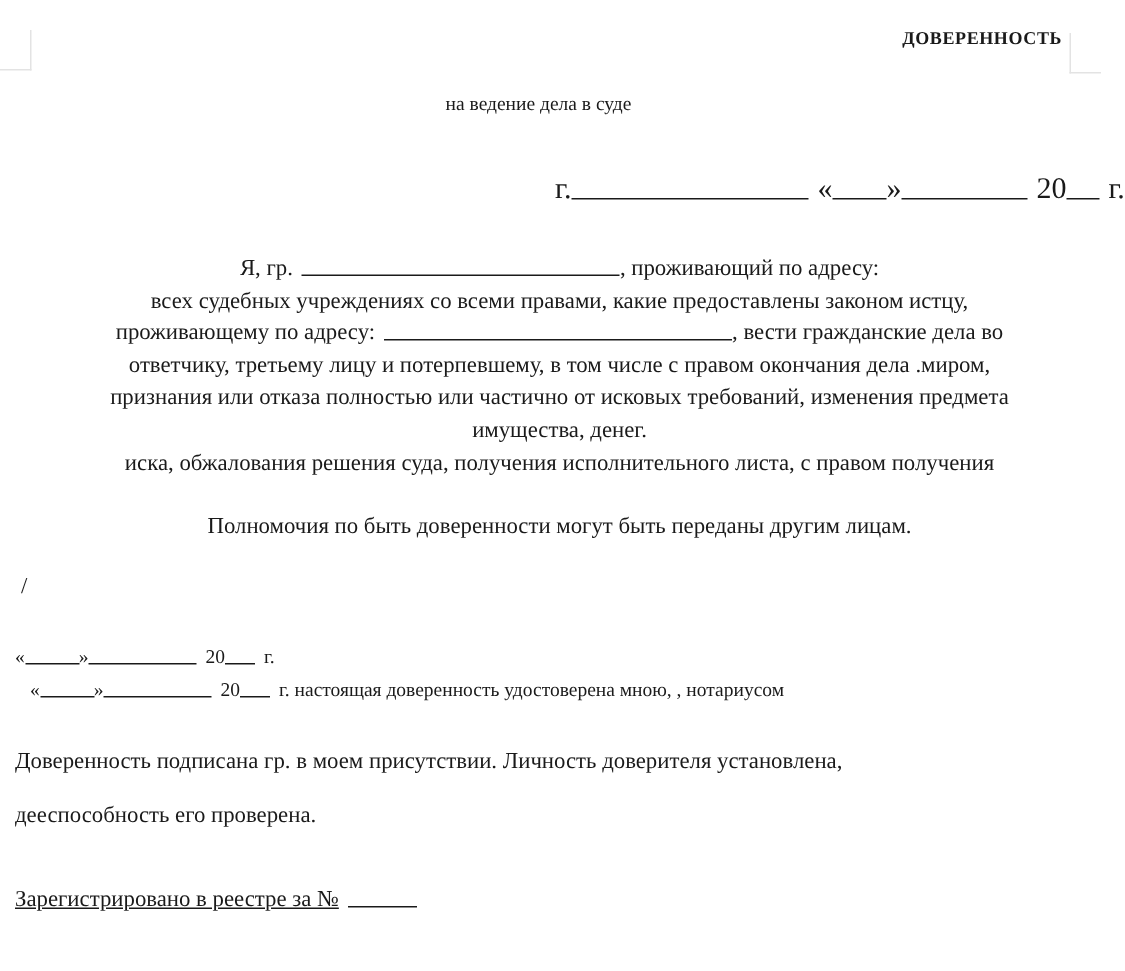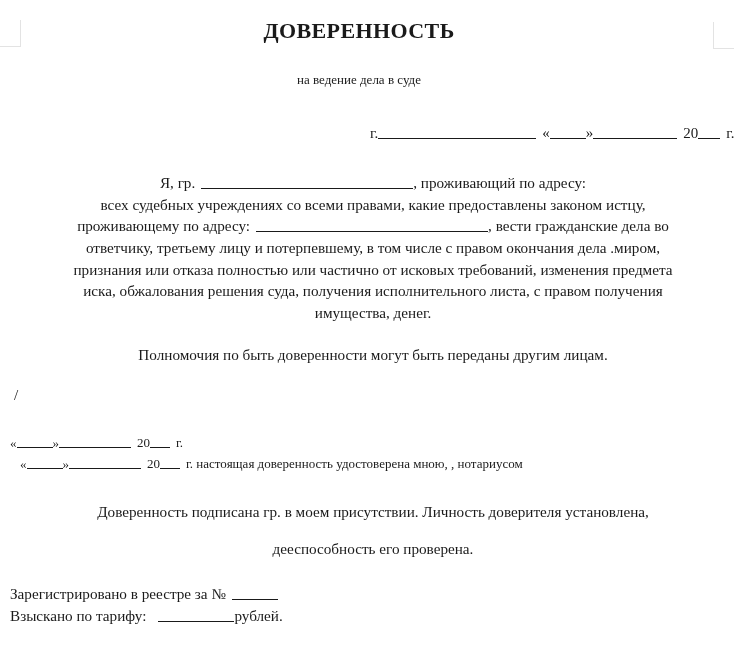--- a/index.html
+++ b/index.html
@@ -37,40 +37,40 @@
   .corner-mark.tl {
     top: 2px; left: 0px;
     border-width: 0 1px 1px 0;
   }
   .corner-mark.tr {
     top: 4px; right: 16px;
     border-width: 0 0 1px 1px;
   }
 
   .doc-title {
-    text-align: center;
-    font-size: 22px;
+    text-align: right;
+    font-size: 12px;
     font-weight: bold;
     letter-spacing: 0.4px;
     margin: 18px 0 0 0;
     padding-right: 28px;
   }
 
   .doc-subtitle {
     text-align: center;
     font-size: 13px;
     font-weight: normal;
     margin: 28px 0 0 0;
     padding-right: 28px;
   }
 
   .place-date-line {
     margin: 36px 0 0 0;
     padding-left: 360px;
-    font-size: 15px;
+    font-size: 20px;
     white-space: nowrap;
   }
 
   .body-block {
     margin-top: 30px;
     font-size: 15.2px;
     line-height: 21.6px;
   }
   .body-block p {
     margin: 0;
@@ -96,28 +96,28 @@
     white-space: nowrap;
   }
   .date-block .row-2 {
     padding-left: 10px;
   }
 
   .sign-block {
     margin-top: 26px;
     font-size: 15.2px;
     line-height: 21.6px;
-    text-align: center;
   }
 
   .registry-block {
-    margin-top: 24px;
+    margin-top: 34px;
     font-size: 15.2px;
     line-height: 21.6px;
     white-space: nowrap;
+    text-decoration: underline;
   }
 
   
   .blank {
     display: inline-block;
     border-bottom: 1px solid #1a1a1a;
     vertical-align: baseline;
     height: 0.95em;
     margin-bottom: -1px;
   }
@@ -159,22 +159,22 @@
     </p>
 
 
     <p>всех судебных учреждениях со всеми правами, какие предоставлены законом истцу,</p>
 
     <p>
       <span>проживающему по адресу:</span><span class="sp"></span><span class="blank b-addr2"></span><span>, вести гражданские дела во</span>
     </p>
     <p>ответчику, третьему лицу и потерпевшему, в том числе с правом окончания дела .миром,</p>
     <p>признания или отказа полностью или частично от исковых требований, изменения предмета</p>
+    <p>имущества, денег.</p>
     <p>иска, обжалования решения суда, получения исполнительного листа, с правом получения</p>
-    <p>имущества, денег.</p>
 
     <div class="para-gap"></div>
 
     <p>Полномочия по быть доверенности могут быть переданы другим лицам.</p>
   </div>
 
   <div class="slash-line">/</div>
 
   <div class="date-block">
     <div class="row-1">
@@ -188,20 +188,17 @@
   <div class="sign-block">
     <p>Доверенность подписана гр.  в моем присутствии. Личность доверителя установлена,</p>
     <p>дееспособность его проверена.</p>
   </div>
 
   <div class="registry-block">
     <div>
       <span>Зарегистрировано в реестре за №</span><span class="sp"></span><span class="blank b-reg"></span>
     </div>
     <div>
-      <span>Взыскано по тарифу:</span><span class="sp"></span><span class="sp"></span><span class="blank b-tariff"></span><span>рублей.</span>
-    </div>
-    <div>
       
     </div>
   </div>
 
 </div>
 
 </body></html>

